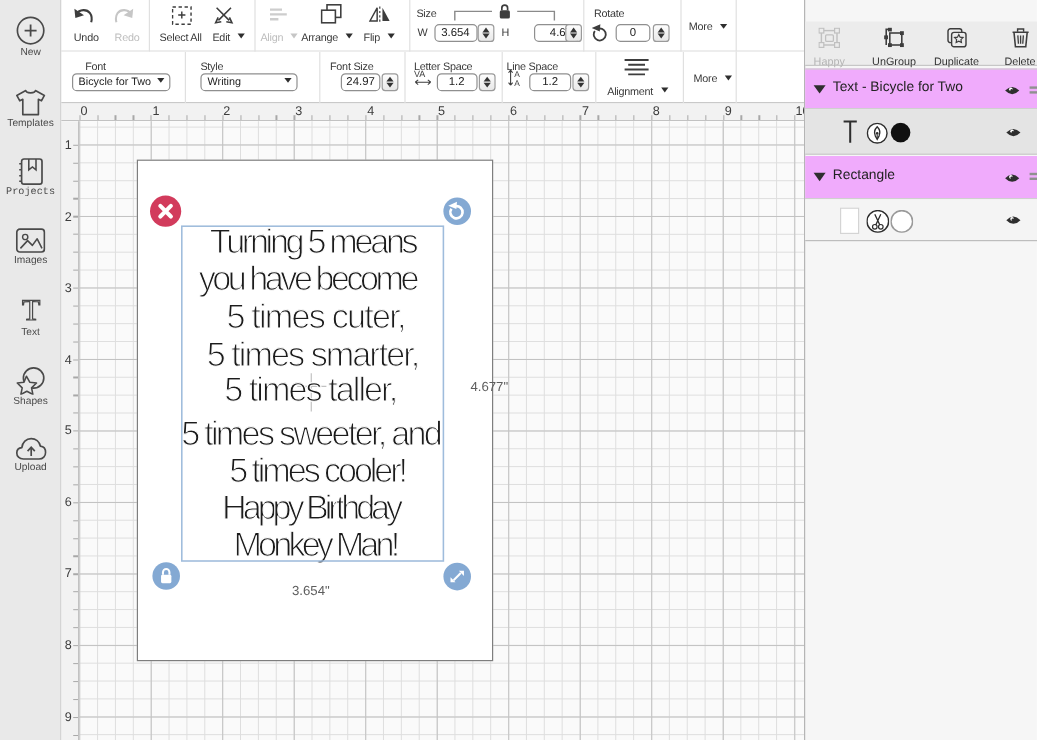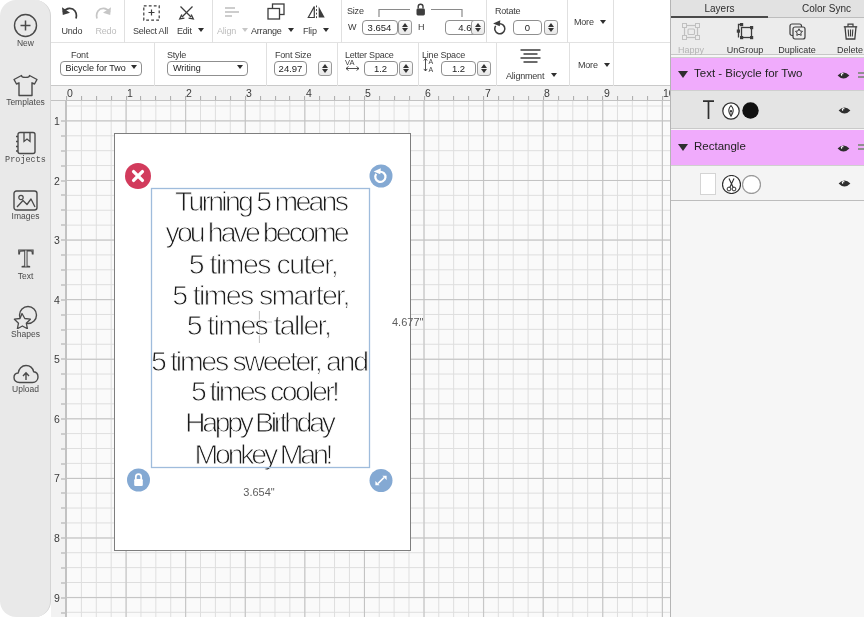--- a/index.html
+++ b/index.html
@@ -3,21 +3,21 @@
 <meta charset="utf-8">
 <style>
   * { margin:0; padding:0; box-sizing:border-box; }
   html,body { width:864px; height:617px; overflow:hidden;
     font-family:"Liberation Sans", sans-serif; background:#fff; }
   #app { position:absolute; left:0; top:0; width:864px; height:617px; transform:translateZ(0); }
   .abs { position:absolute; }
 
   
   #sidebar { left:0; top:0; width:51px; height:617px; background:rgba(233,233,233,0.99); transform:translateZ(0);
-    border-right:1px solid #d4d4d4; z-index:5;border-radius:16px; }
+    border-right:1px solid #d4d4d4; z-index:5; }
   .sbitem { position:absolute; left:0; width:51px; text-align:center; color:#444; }
   .sbitem .lbl { font-size:8.5px; color:#4a4a4a; margin-top:0; }
   .sbitem svg { display:block; margin:0 auto; }
 
   
   #row1 { left:51px; top:0; width:619px; height:43px; background:rgba(255,255,255,0.99); transform:translateZ(0);
     border-bottom:1px solid #e2e2e2; z-index:4; }
   #row2 { left:51px; top:43px; width:619px; height:43px; background:rgba(255,255,255,0.99); transform:translateZ(0);
     border-bottom:1px solid #c9c9c9; z-index:4; }
   .vsep { position:absolute; top:0; width:1px; height:43px; background:#e0e0e0; }
@@ -203,21 +203,21 @@
     <div class="vsep" style="left:518px;"></div>
     <div class="vsep" style="left:562px;"></div>
 
     <div class="tlabel" style="left:8px; top:7px;padding-left:12px;">Font</div>
     <div class="dd" style="left:8.5px; top:18px; width:82px;">Bicycle for Two<span class="caret"></span></div>
 
     <div class="tlabel" style="left:116px; top:7px;">Style</div>
     <div class="dd" style="left:116px; top:18px; width:81px;">Writing<span class="caret"></span></div>
 
     <div class="tlabel" style="left:224px; top:7px;">Font Size</div>
-    <div class="inputbox" style="left:223px; top:18px; width:33px;">24.97</div>
+    <div class="inputbox" style="left:233px; top:18px; width:33px;">24.97</div>
     <div class="stepper" style="left:267px; top:18px;"></div>
 
     <div class="tlabel" style="left:294px; top:7px;">Letter Space</div>
     <svg class="abs" style="left:294px; top:15px;" width="16" height="14" viewBox="0 0 16 14">
         <text x="0" y="6.5" font-size="7.5" fill="#3d3d3d">VA</text>
         <path d="M1 10.5h13M1 10.5l2.5-2M1 10.5l2.5 2M14 10.5l-2.5-2M14 10.5l-2.5 2" stroke="#3d3d3d" stroke-width="0.9" fill="none"></path>
       </svg>
     <div class="inputbox" style="left:312.5px; top:18px; width:34px;">1.2</div>
     <div class="stepper" style="left:347.5px; top:18px;"></div>
 
@@ -323,25 +323,20 @@
       <path d="M379.6 485.3 L375.4 485.3 L375.4 481.1 Z" fill="#fff"></path>
     </g>
 
     <g font-size="11" fill="#5d5d5d">
       <text x="392" y="326">4.677"</text>
       <text x="259" y="496" text-anchor="middle">3.654"</text>
     </g>
   </svg>
 
   <div class="abs" id="panel">
-    <div id="tabs">
-      <div class="tab" style="left:0;">Layers</div>
-      <div class="tab" style="left:107px;">Color Sync</div>
-      <div class="underline"></div>
-    </div>
     <div id="actions">
       <div class="act dis" style="left:-6px;">
         <svg width="18" height="17" viewBox="0 0 18 17">
             <rect x="2.5" y="2.5" width="13" height="12" fill="none" stroke="#c0c0c0" stroke-width="1.2"></rect>
             <rect x="0.5" y="0.5" width="4" height="4" fill="#ececec" stroke="#c0c0c0"></rect>
             <rect x="13.5" y="0.5" width="4" height="4" fill="#ececec" stroke="#c0c0c0"></rect>
             <rect x="0.5" y="12.5" width="4" height="4" fill="#ececec" stroke="#c0c0c0"></rect>
             <rect x="13.5" y="12.5" width="4" height="4" fill="#ececec" stroke="#c0c0c0"></rect>
             <rect x="6" y="6" width="6.5" height="5.5" rx="1" fill="none" stroke="#c0c0c0" stroke-width="1.1"></rect>
           </svg>

